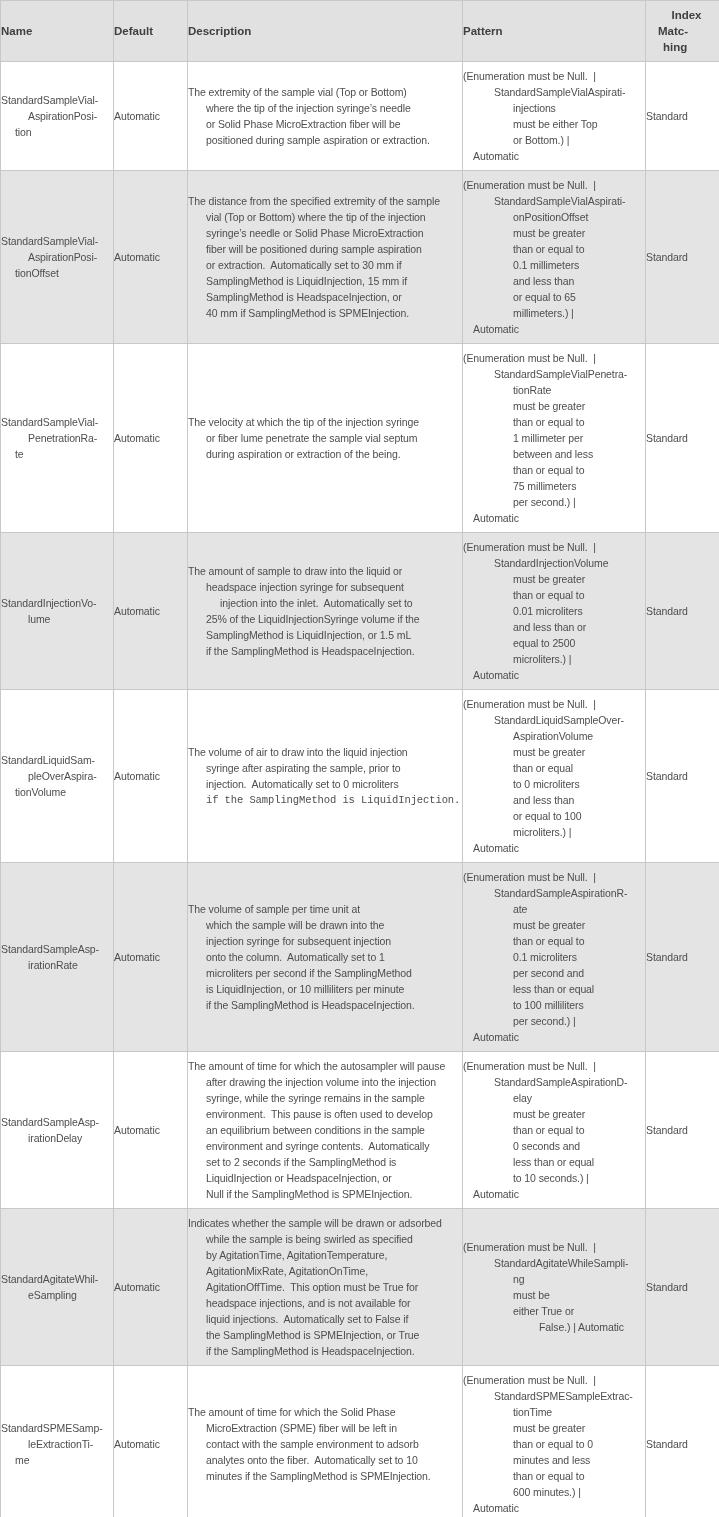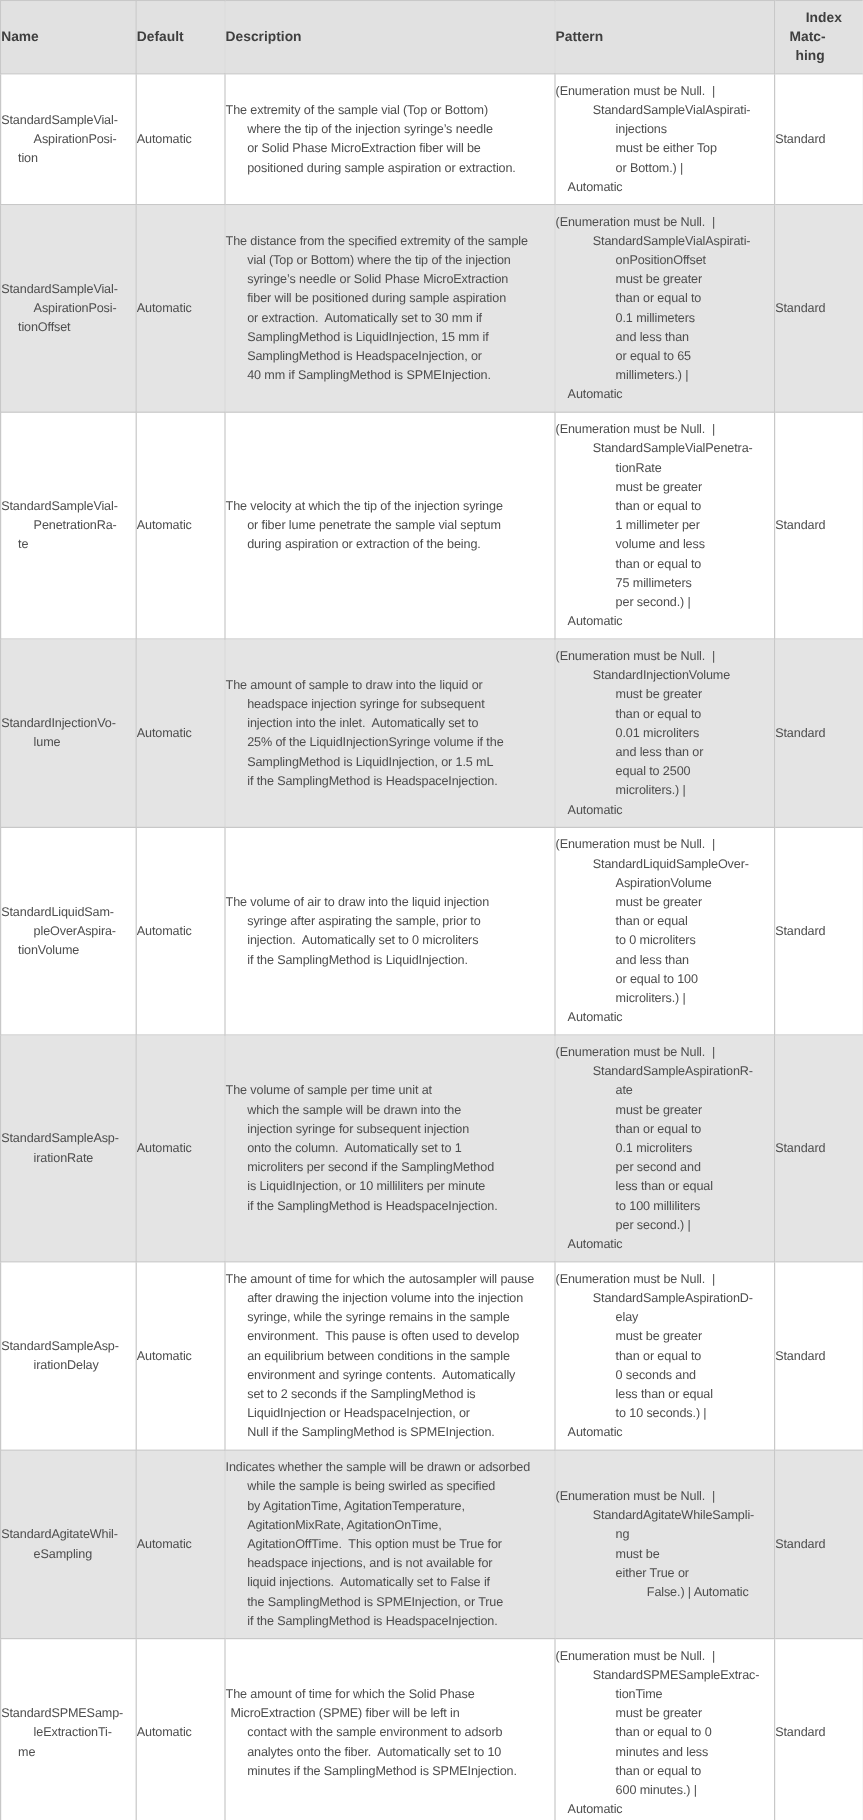--- a/index.html
+++ b/index.html
@@ -160,21 +160,21 @@
           <div class="line" style="margin-left: 18px;">or fiber lume penetrate the sample vial septum</div>
           <div class="line" style="margin-left: 18px;">during aspiration or extraction of the being.</div>
         </td>
     <td class="col-pattern">
           <div class="line" style="margin-left: 0px;">(Enumeration must be Null.  |</div>
           <div class="line" style="margin-left: 31px;">StandardSampleVialPenetra-</div>
           <div class="line" style="margin-left: 50px;">tionRate</div>
           <div class="line" style="margin-left: 50px;">must be greater</div>
           <div class="line" style="margin-left: 50px;">than or equal to</div>
           <div class="line" style="margin-left: 50px;">1 millimeter per</div>
-          <div class="line" style="margin-left: 50px;">volume and less</div>
+          <div class="line" style="margin-left: 50px;">between and less</div>
           <div class="line" style="margin-left: 50px;">than or equal to</div>
           <div class="line" style="margin-left: 50px;">75 millimeters</div>
           <div class="line" style="margin-left: 50px;">per second.) |</div>
           <div class="line" style="margin-left: 10px;">Automatic</div>
         </td>
     <td class="col-index">
           <div class="line" style="margin-left: 0px;">Standard</div>
         </td>
   </tr>
 
@@ -182,21 +182,21 @@
     <td class="col-name">
           <div class="line" style="margin-left: 0px;">StandardInjectionVo-</div>
           <div class="line" style="margin-left: 27px;">lume</div>
         </td>
     <td class="col-default">
           <div class="line" style="margin-left: 0px;">Automatic</div>
         </td>
     <td class="col-desc">
           <div class="line" style="margin-left: 0px;">The amount of sample to draw into the liquid or</div>
           <div class="line" style="margin-left: 18px;">headspace injection syringe for subsequent</div>
-          <div class="line" style="margin-left: 18px;">injection into the inlet.  Automatically set to</div>
+          <div class="line" style="margin-left: 32px;">injection into the inlet.  Automatically set to</div>
           <div class="line" style="margin-left: 18px;">25% of the LiquidInjectionSyringe volume if the</div>
           <div class="line" style="margin-left: 18px;">SamplingMethod is LiquidInjection, or 1.5 mL</div>
           <div class="line" style="margin-left: 18px;">if the SamplingMethod is HeadspaceInjection.</div>
         </td>
     <td class="col-pattern">
           <div class="line" style="margin-left: 0px;">(Enumeration must be Null.  |</div>
           <div class="line" style="margin-left: 31px;">StandardInjectionVolume</div>
           <div class="line" style="margin-left: 50px;">must be greater</div>
           <div class="line" style="margin-left: 50px;">than or equal to</div>
           <div class="line" style="margin-left: 50px;">0.01 microliters</div>
@@ -216,21 +216,21 @@
           <div class="line" style="margin-left: 27px;">pleOverAspira-</div>
           <div class="line" style="margin-left: 14px;">tionVolume</div>
         </td>
     <td class="col-default">
           <div class="line" style="margin-left: 0px;">Automatic</div>
         </td>
     <td class="col-desc">
           <div class="line" style="margin-left: 0px;">The volume of air to draw into the liquid injection</div>
           <div class="line" style="margin-left: 18px;">syringe after aspirating the sample, prior to</div>
           <div class="line" style="margin-left: 18px;">injection.  Automatically set to 0 microliters</div>
-          <div class="line" style="margin-left: 18px;">if the SamplingMethod is LiquidInjection.</div>
+          <div class="line" style="margin-left: 18px; font-family: Liberation Mono, monospace;">if the SamplingMethod is LiquidInjection.</div>
         </td>
     <td class="col-pattern">
           <div class="line" style="margin-left: 0px;">(Enumeration must be Null.  |</div>
           <div class="line" style="margin-left: 31px;">StandardLiquidSampleOver-</div>
           <div class="line" style="margin-left: 50px;">AspirationVolume</div>
           <div class="line" style="margin-left: 50px;">must be greater</div>
           <div class="line" style="margin-left: 50px;">than or equal</div>
           <div class="line" style="margin-left: 50px;">to 0 microliters</div>
           <div class="line" style="margin-left: 50px;">and less than</div>
           <div class="line" style="margin-left: 50px;">or equal to 100</div>
@@ -348,21 +348,21 @@
     <td class="col-name">
           <div class="line" style="margin-left: 0px;">StandardSPMESamp-</div>
           <div class="line" style="margin-left: 27px;">leExtractionTi-</div>
           <div class="line" style="margin-left: 14px;">me</div>
         </td>
     <td class="col-default">
           <div class="line" style="margin-left: 0px;">Automatic</div>
         </td>
     <td class="col-desc">
           <div class="line" style="margin-left: 0px;">The amount of time for which the Solid Phase</div>
-          <div class="line" style="margin-left: 4px;">MicroExtraction (SPME) fiber will be left in</div>
+          <div class="line" style="margin-left: 18px;">MicroExtraction (SPME) fiber will be left in</div>
           <div class="line" style="margin-left: 18px;">contact with the sample environment to adsorb</div>
           <div class="line" style="margin-left: 18px;">analytes onto the fiber.  Automatically set to 10</div>
           <div class="line" style="margin-left: 18px;">minutes if the SamplingMethod is SPMEInjection.</div>
         </td>
     <td class="col-pattern">
           <div class="line" style="margin-left: 0px;">(Enumeration must be Null.  |</div>
           <div class="line" style="margin-left: 31px;">StandardSPMESampleExtrac-</div>
           <div class="line" style="margin-left: 50px;">tionTime</div>
           <div class="line" style="margin-left: 50px;">must be greater</div>
           <div class="line" style="margin-left: 50px;">than or equal to 0</div>

